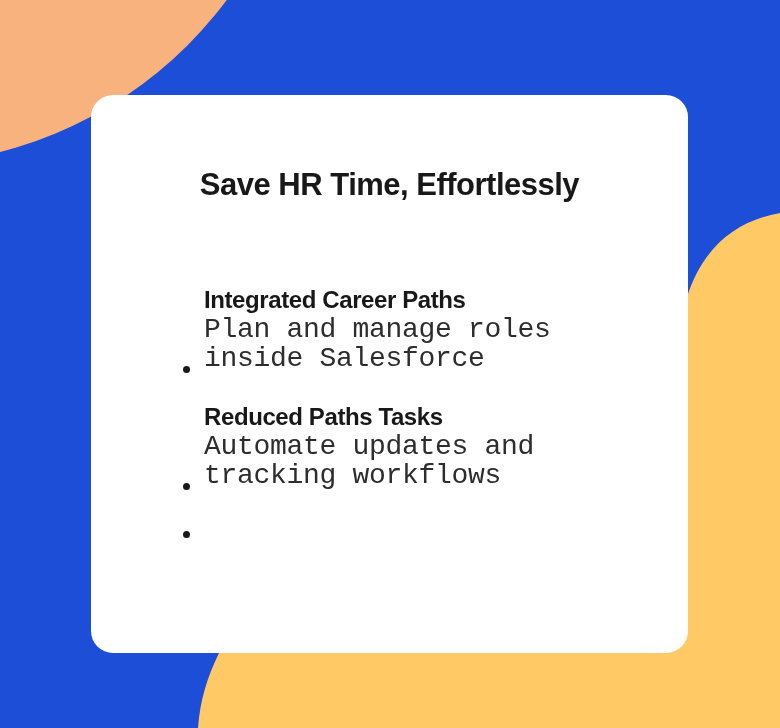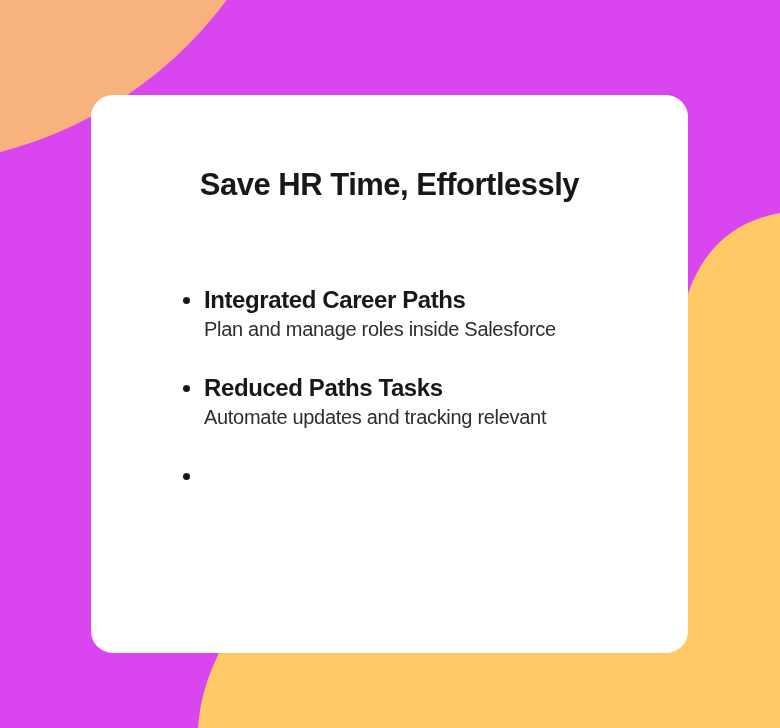--- a/index.html
+++ b/index.html
@@ -9,21 +9,21 @@
   body {
     font-family: "Liberation Sans", sans-serif;
     width: 780px;
     height: 728px;
     overflow: hidden;
   }
   .stage {
     position: relative;
     width: 780px;
     height: 728px;
-    background: #d946ef;
+    background: #1d4ed8;
     overflow: hidden;
   }
   
   .blob-top-left {
     position: absolute;
     left: -512px;
     top: -655px;
     width: 820px;
     height: 820px;
     border-radius: 50%;
@@ -61,44 +61,45 @@
     margin: 0;
   }
   .bullet-list {
     position: absolute;
     left: 92px;         
     top: 190px;         
     width: 440px;
   }
   .bullet-item {
     display: flex;
-    align-items: flex-start;
+    align-items: flex-end;
     margin-bottom: 29px;
   }
   .bullet-dot {
     flex: 0 0 auto;
     width: 7px;
     height: 7px;
     border-radius: 50%;
     background: #181818;
     margin: 12px 14px 0 0;
   }
   .bullet-heading {
     font-size: 24px;
     line-height: 30px;
     font-weight: 700;
     letter-spacing: -0.4px;
     color: #181818;
   }
   .bullet-desc {
-    font-size: 20px;
+    font-size: 28px;
     line-height: 29px;
     font-weight: 400;
     letter-spacing: -0.3px;
     color: #2d2d2d;
+    font-family: Liberation Mono, monospace;
   }
 </style>
 </head>
 <body>
 
 <div class="stage">
 
   <div class="blob-top-left"></div>
 
   <svg class="blob-bottom-right" viewBox="0 0 780 728" aria-hidden="true">
@@ -123,21 +124,21 @@
         <div>
           <div class="bullet-heading">Integrated Career Paths</div>
           <div class="bullet-desc">Plan and manage roles inside Salesforce</div>
         </div>
       </div>
 
       <div class="bullet-item">
         <span class="bullet-dot"></span>
         <div>
           <div class="bullet-heading">Reduced Paths Tasks</div>
-          <div class="bullet-desc">Automate updates and tracking relevant</div>
+          <div class="bullet-desc">Automate updates and tracking workflows</div>
         </div>
       </div>
 
       <div class="bullet-item">
         <span class="bullet-dot"></span>
       </div>
 
     </div>
   </div>
 </div>

